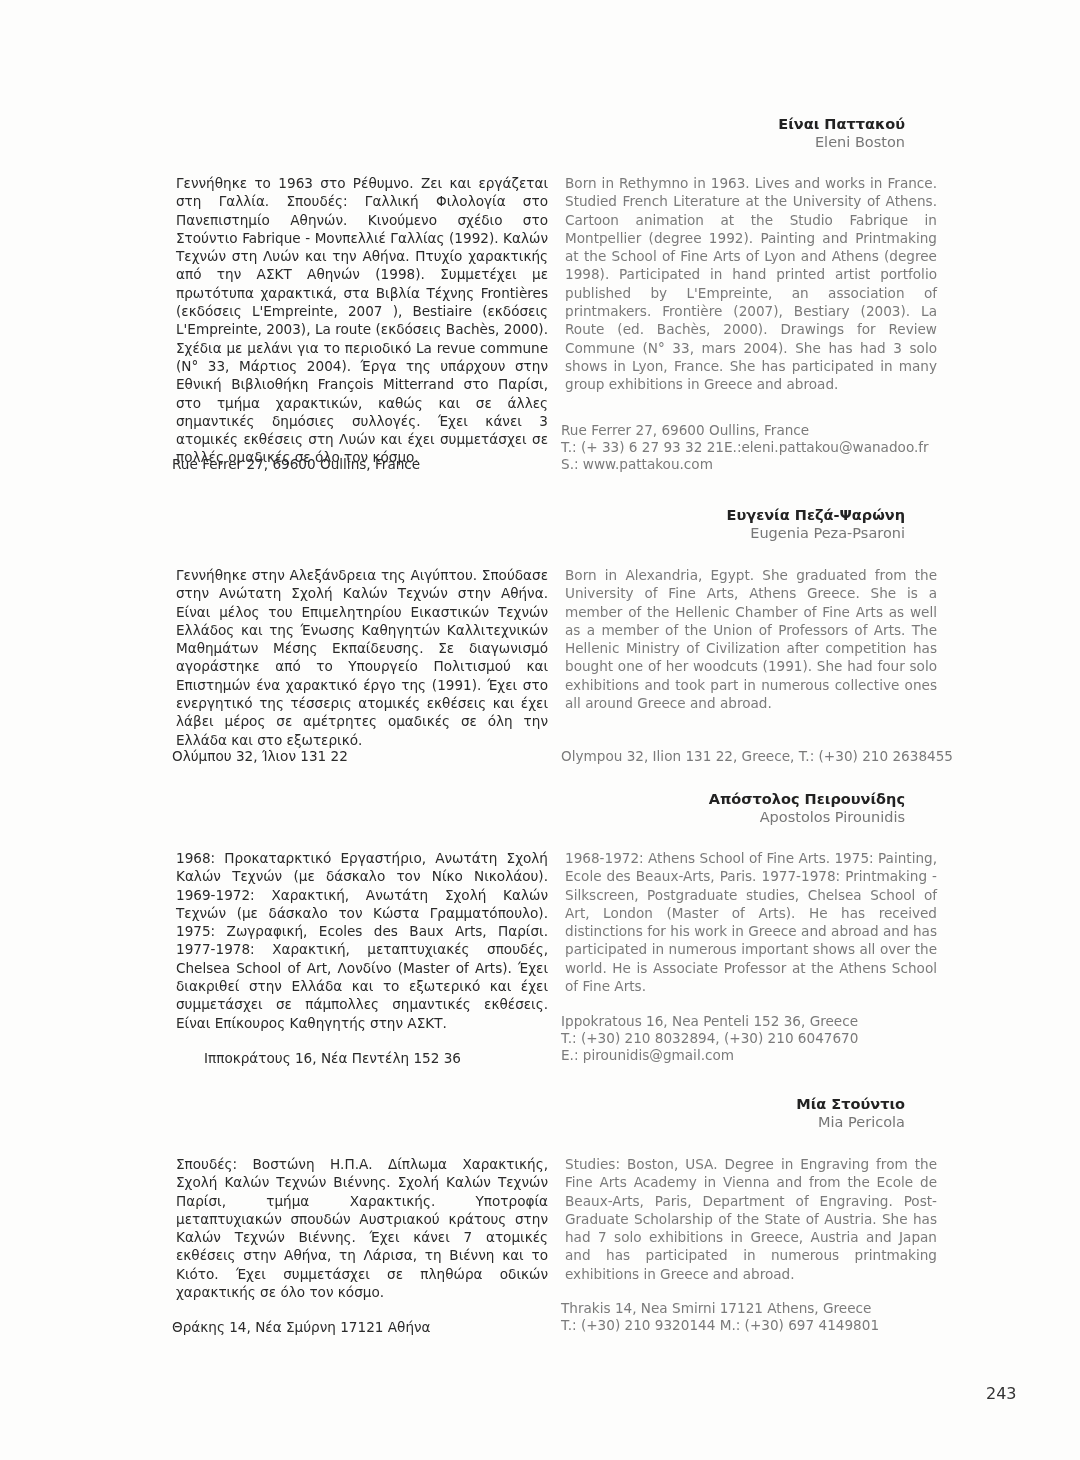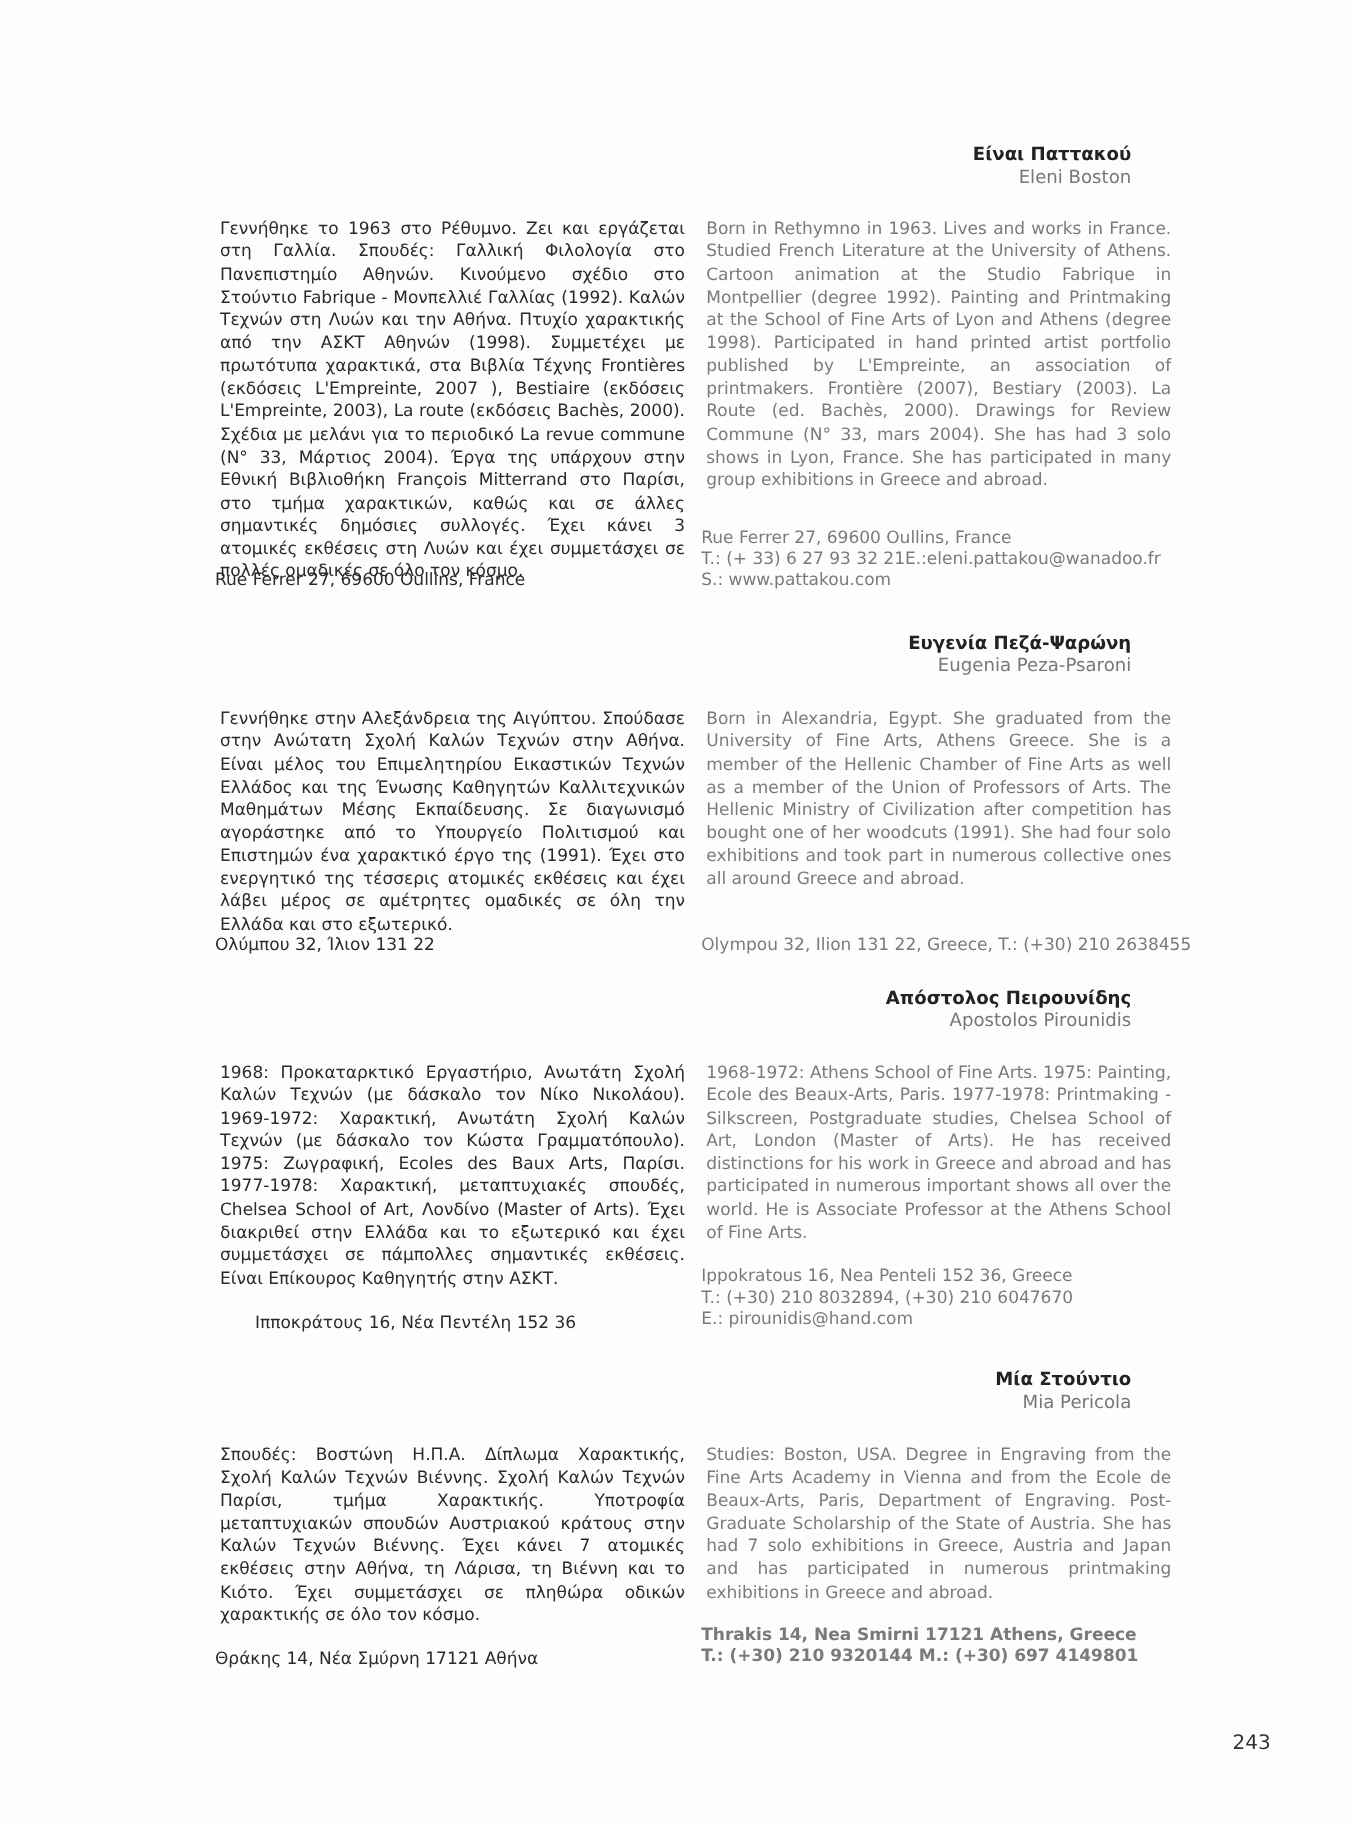--- a/index.html
+++ b/index.html
@@ -67,35 +67,35 @@
   <div class="col col-gr" style="top:845px;">
     <p class="p">1968: Προκαταρκτικό Εργαστήριο, Ανωτάτη Σχολή Καλών Τεχνών (με δάσκαλο τον Νίκο Νικολάου). 1969-1972: Χαρακτική, Ανωτάτη Σχολή Καλών Τεχνών (με δάσκαλο τον Κώστα Γραμματόπουλο). 1975: Ζωγραφική, Ecoles des Baux Arts, Παρίσι. 1977-1978: Χαρακτική, μεταπτυχιακές σπουδές, Chelsea School of Art, Λονδίνο (Master of Arts). Έχει διακριθεί στην Ελλάδα και το εξωτερικό και έχει συμμετάσχει σε πάμπολλες σημαντικές εκθέσεις. Είναι Επίκουρος Καθηγητής στην ΑΣΚΤ.</p>
   </div>
   <div class="addr-gr" style="top:1050px;margin-left:32px;">Ιπποκράτους 16, Νέα Πεντέλη 152 36</div>
   <div class="col col-en" style="top:845px;">
     <p class="p">1968-1972: Athens School of Fine Arts. 1975: Painting, Ecole des Beaux-Arts, Paris. 1977-1978: Printmaking - Silkscreen, Postgraduate studies, Chelsea School of Art, London (Master of Arts). He has received distinctions for his work in Greece and abroad and has participated in numerous important shows all over the world. He is Associate Professor at the Athens School of Fine Arts.</p>
   </div>
   <div class="contact" style="top:1013px;">
     <div>Ippokratous 16, Nea Penteli 152 36, Greece</div>
     <div>T.: (+30) 210 8032894, (+30) 210 6047670</div>
-    <div>E.: pirounidis@hand.com</div>
+    <div>E.: pirounidis@gmail.com</div>
   </div>
 </div>
 
 <div class="entry" style="top:0;">
   <div class="name-block" style="top:1095px;">
     <div class="name-gr">Μία Στούντιο</div>
     <div class="name-en">Mia Pericola</div>
   </div>
   <div class="col col-gr" style="top:1151px;">
     <p class="p">Σπουδές: Βοστώνη Η.Π.Α. Δίπλωμα Χαρακτικής, Σχολή Καλών Τεχνών Βιέννης. Σχολή Καλών Τεχνών Παρίσι, τμήμα Χαρακτικής. Υποτροφία μεταπτυχιακών σπουδών Αυστριακού κράτους στην Καλών Τεχνών Βιέννης. Έχει κάνει 7 ατομικές εκθέσεις στην Αθήνα, τη Λάρισα, τη Βιέννη και το Κιότο. Έχει συμμετάσχει σε πληθώρα οδικών χαρακτικής σε όλο τον κόσμο.</p>
   </div>
   <div class="addr-gr" style="top:1319px;">Θράκης 14, Νέα Σμύρνη 17121 Αθήνα</div>
   <div class="col col-en" style="top:1151px;">
     <p class="p">Studies: Boston, USA. Degree in Engraving from the Fine Arts Academy in Vienna and from the Ecole de Beaux-Arts, Paris, Department of Engraving. Post-Graduate Scholarship of the State of Austria. She has had 7 solo exhibitions in Greece, Austria and Japan and has participated in numerous printmaking exhibitions in Greece and abroad.</p>
   </div>
-  <div class="contact" style="top:1300px;font-weight:bold;">
+  <div class="contact" style="top:1300px;">
     <div>Thrakis 14, Nea Smirni 17121 Athens, Greece</div>
     <div>T.: (+30) 210 9320144 M.: (+30) 697 4149801</div>
   </div>
 </div>
 
 <div class="page-number">243</div>
 
 </body></html>

